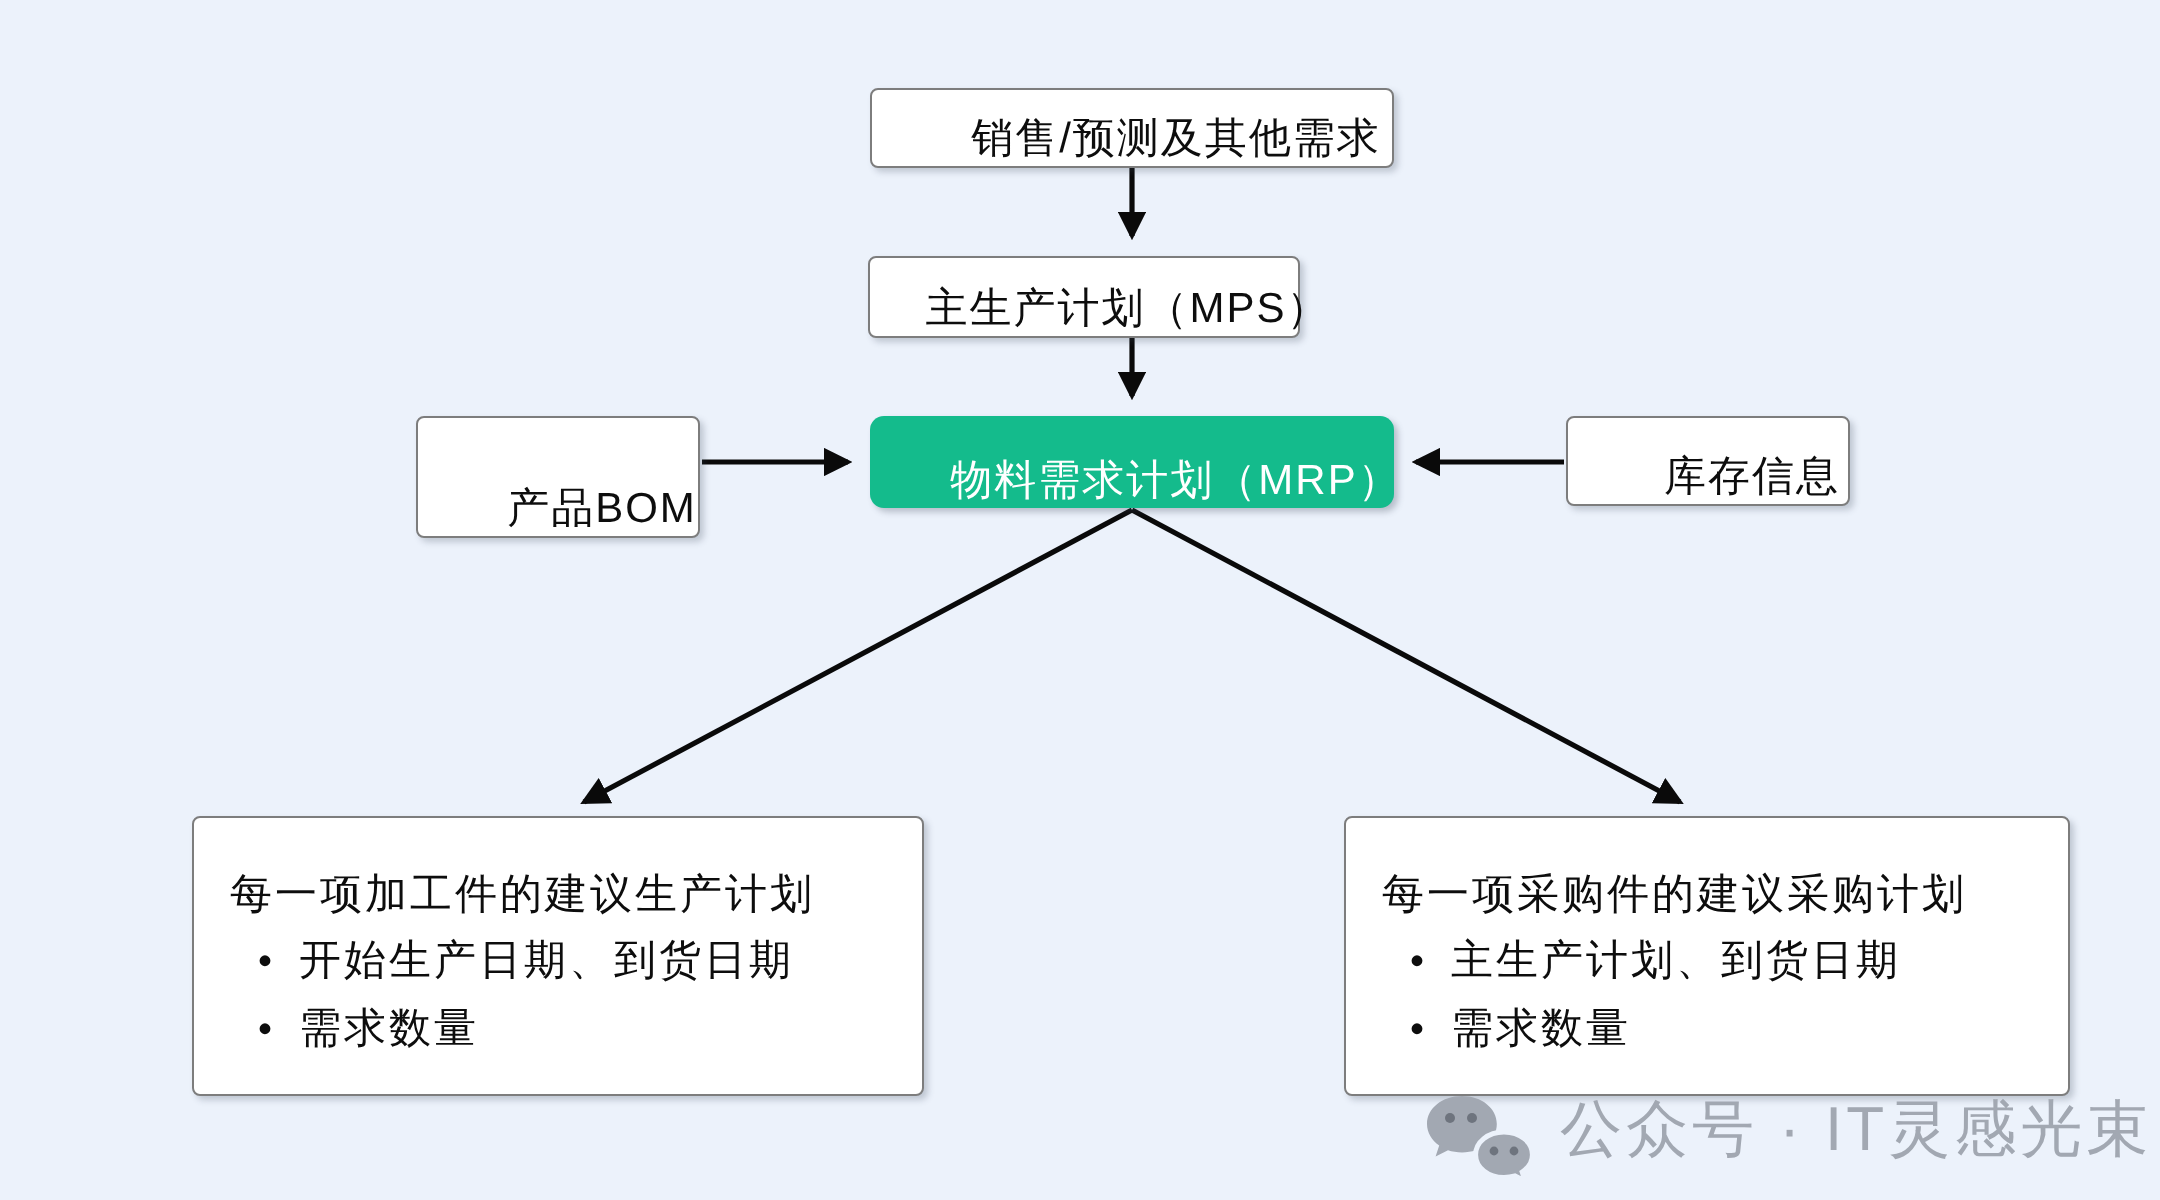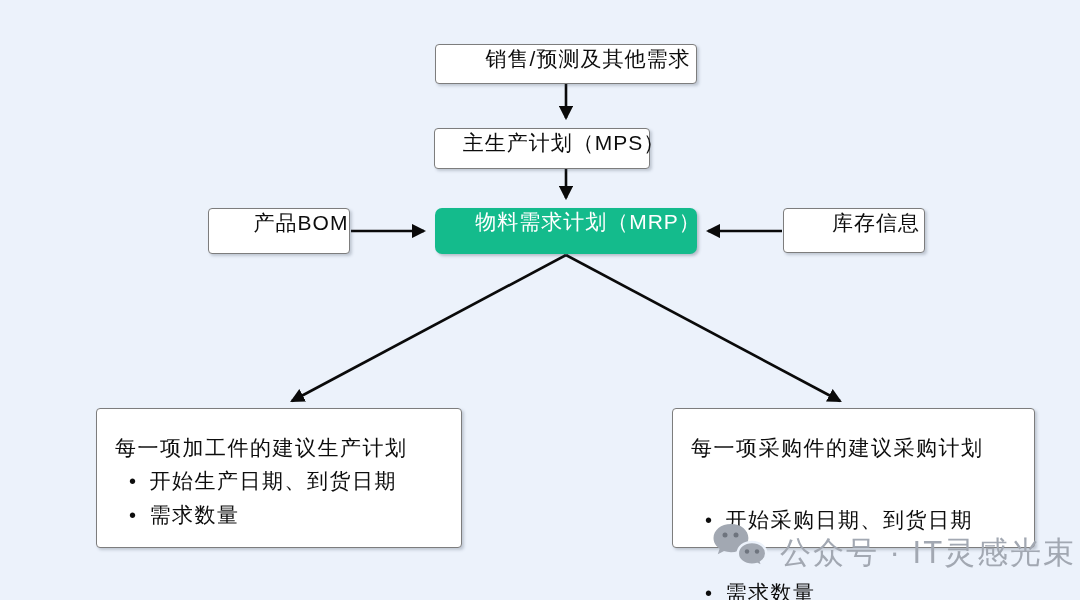--- a/index.html
+++ b/index.html
@@ -10,49 +10,49 @@
     font-family:"Liberation Sans","DejaVu Sans",sans-serif;
     overflow:hidden;
   }
   .arrow-layer{position:absolute;left:0;top:0;width:1080px;height:600px;z-index:1;}
   .node{
     position:absolute;
     background:#ffffff;
     border:1.5px solid #7d7d7d;
     border-radius:4px;
     box-shadow:2px 2px 3px rgba(60,70,90,0.25);
-    display:flex;align-items:flex-start;justify-content:center;
+    display:flex;align-items:flex-end;justify-content:center;
     font-size:21px;color:#0d0d0d;
     letter-spacing:1px;
     z-index:2;
     box-sizing:border-box;
     white-space:nowrap;
     padding-left:44px;
   }
   .node-demand{left:435px;top:44px;width:262px;height:40px;}
   .node-mps{left:434px;top:128px;width:216px;height:41px;}
-  .node-bom{left:208px;top:208px;width:142px;height:46px;}
+  .node-bom{left:208px;top:208px;width:142px;height:61px;}
   .node-inventory{left:783px;top:208px;width:142px;height:45px;}
   .node-mrp{
     left:435px;top:208px;width:262px;height:46px;
     background:#14bb8c;border:none;color:#ffffff;
     border-radius:7px;font-weight:500;
     box-shadow:2px 2px 3px rgba(60,70,90,0.3);
   }
   .node-big{
     flex-direction:column;align-items:flex-start;justify-content:flex-start;
     padding:22px 14px 0 18px;line-height:33px;letter-spacing:1.5px;
   }
   .node-prod{left:96px;top:408px;width:366px;height:140px;}
-  .node-purch{left:672px;top:408px;width:363px;height:140px;gap:39px;}
+  .node-purch{left:672px;top:408px;width:363px;height:140px;}
   .bullet-row{display:flex;align-items:baseline;padding-left:14px;}
   .bullet-dot{font-size:20px;margin-right:12px;}
   .watermark{
-    position:absolute;left:710px;top:520px;z-index:3;
-    display:flex;align-items:flex-end;
+    position:absolute;left:710px;top:544px;z-index:3;
+    display:flex;align-items:flex-start;
     color:#a2a8b2;font-size:31px;letter-spacing:2px;
     white-space:nowrap;
   }
   .wechat-icon{margin-right:10px;}
 </style>
 </head>
 <body>
 
 <div class="stage">
 
@@ -101,21 +101,21 @@
     <div class="bullet-row">
       <span class="bullet-dot">•</span>
       <span>需求数量</span>
     </div>
   </div>
 
   <div class="node node-big node-purch">
     <div>每一项采购件的建议采购计划</div>
     <div class="bullet-row">
       <span class="bullet-dot">•</span>
-      <span>开始采购日期、到货日期</span>
+      <span>主生产计划、到货日期</span>
     </div>
     <div class="bullet-row">
       <span class="bullet-dot">•</span>
       <span>需求数量</span>
     </div>
   </div>
 
   <div class="watermark">
     <svg class="wechat-icon" width="60" height="54" viewBox="0 0 60 54">
       <g fill="#a2a8b2">

